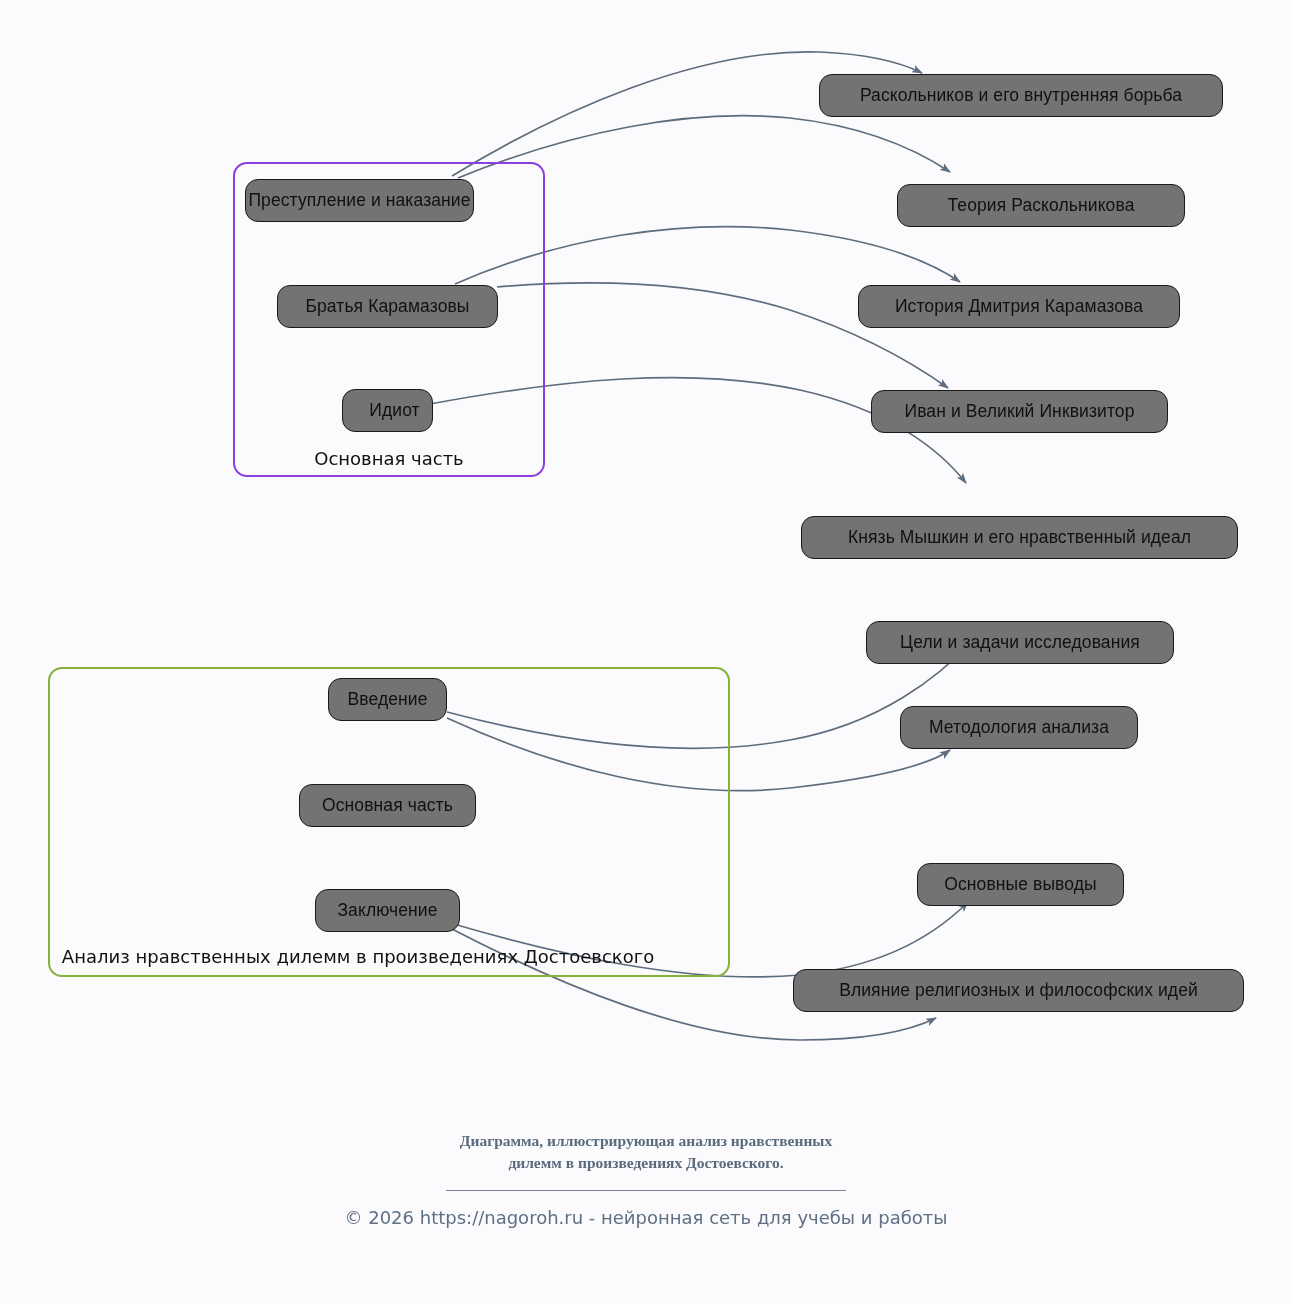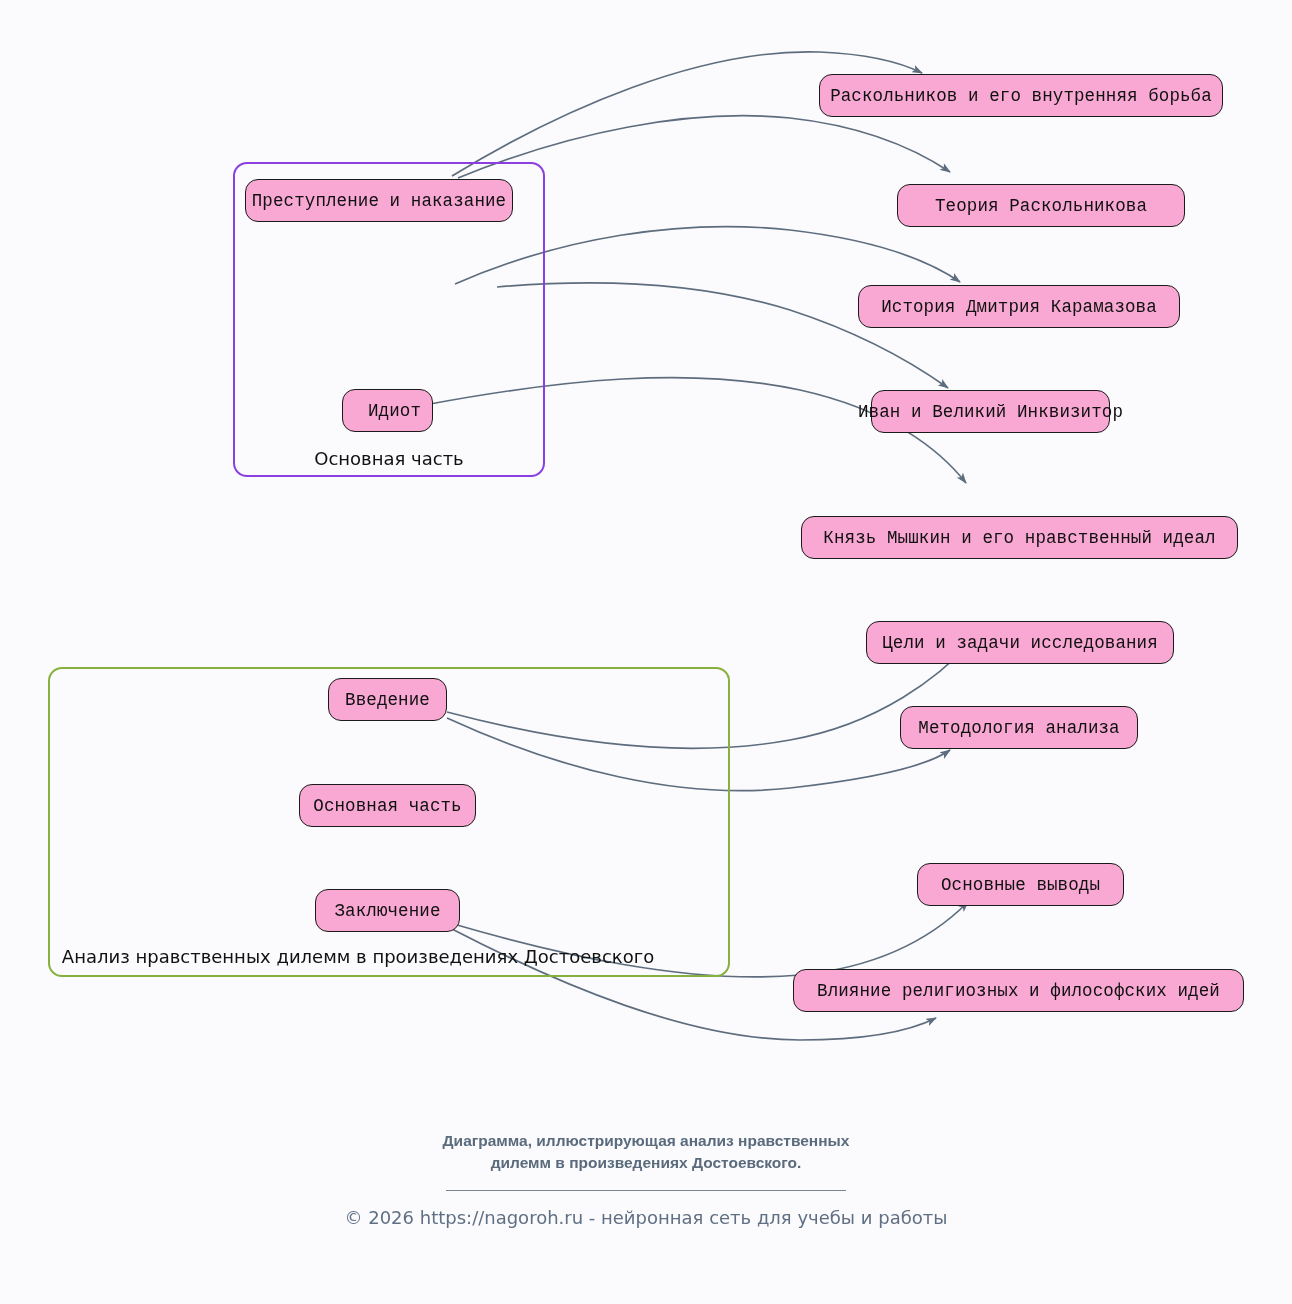--- a/index.html
+++ b/index.html
@@ -28,29 +28,29 @@
     top: 0;
     width: 1292px;
     height: 1304px;
     pointer-events: none;
   }
 
   
   .node {
     position: absolute;
     box-sizing: border-box;
-    background: #f9a8d4;
+    background: #737373;
     border: 1.6px solid #1a1a1a;
     border-radius: 13px;
     display: flex;
     align-items: center;
     justify-content: center;
     color: #111111;
     font-size: 17.5px;
-    font-family: Liberation Mono, monospace;
+    font-family: Liberation Sans, sans-serif;
     white-space: nowrap;
     letter-spacing: 0.1px;
     height: 43px;
   }
 
   
   .cluster {
     position: absolute;
     box-sizing: border-box;
     background: transparent;
@@ -69,21 +69,21 @@
   .footer-caption {
     position: absolute;
     left: 0;
     width: 1292px;
     text-align: center;
     top: 1130px;
     color: #5a6b7d;
     font-size: 15.5px;
     font-weight: bold;
     line-height: 1.45;
-    font-family: Liberation Sans, sans-serif;
+    font-family: Liberation Serif, serif;
   }
   .footer-rule {
     position: absolute;
     left: 446px;
     top: 1190px;
     width: 400px;
     border-top: 1.5px solid #7b8794;
   }
   .footer-credit {
     position: absolute;
@@ -129,32 +129,33 @@
       <path d="M 450,928 C 560,985 690,1040 800,1040 C 870,1040 912,1030 936,1018"></path>
     </g>
   </svg>
 
   <div class="cluster purple" style="left:233px; top:162px; width:312px; height:315px;"></div>
   <div class="cluster-label" style="left:233px; top:448px; width:312px; text-align:center;">Основная часть</div>
 
   <div class="cluster green" style="left:48px; top:667px; width:682px; height:310px;"></div>
   <div class="cluster-label" style="left:48px; top:946px; width:620px; text-align:center;">Анализ нравственных дилемм в произведениях Достоевского</div>
 
-  <div class="node" style="left:245px; top:179px; width:268px;">Преступление и наказание</div>
+  <div class="node" style="left:245px; top:179px; width:229px;">Преступление и наказание</div>
 
+  <div class="node" style="left:277px; top:285px; width:221px;">Братья Карамазовы</div>
 
   <div class="node" style="left:342px; top:389px; width:91px;padding-left:14px;">Идиот</div>
 
   <div class="node" style="left:819px; top:74px; width:404px;">Раскольников и его внутренняя борьба</div>
 
   <div class="node" style="left:897px; top:184px; width:288px;text-align:right;">Теория Раскольникова</div>
 
   <div class="node" style="left:858px; top:285px; width:322px;">История Дмитрия Карамазова</div>
 
-  <div class="node" style="left:871px; top:390px; width:239px;">Иван и Великий Инквизитор</div>
+  <div class="node" style="left:871px; top:390px; width:297px;">Иван и Великий Инквизитор</div>
 
   <div class="node" style="left:801px; top:516px; width:437px;">Князь Мышкин и его нравственный идеал</div>
 
   <div class="node" style="left:328px; top:678px; width:119px;">Введение</div>
 
   <div class="node" style="left:299px; top:784px; width:177px;">Основная часть</div>
 
   <div class="node" style="left:315px; top:889px; width:145px;">Заключение</div>
 
   <div class="node" style="left:866px; top:600px; width:308px;margin-top:21px;">Цели и задачи исследования</div>

